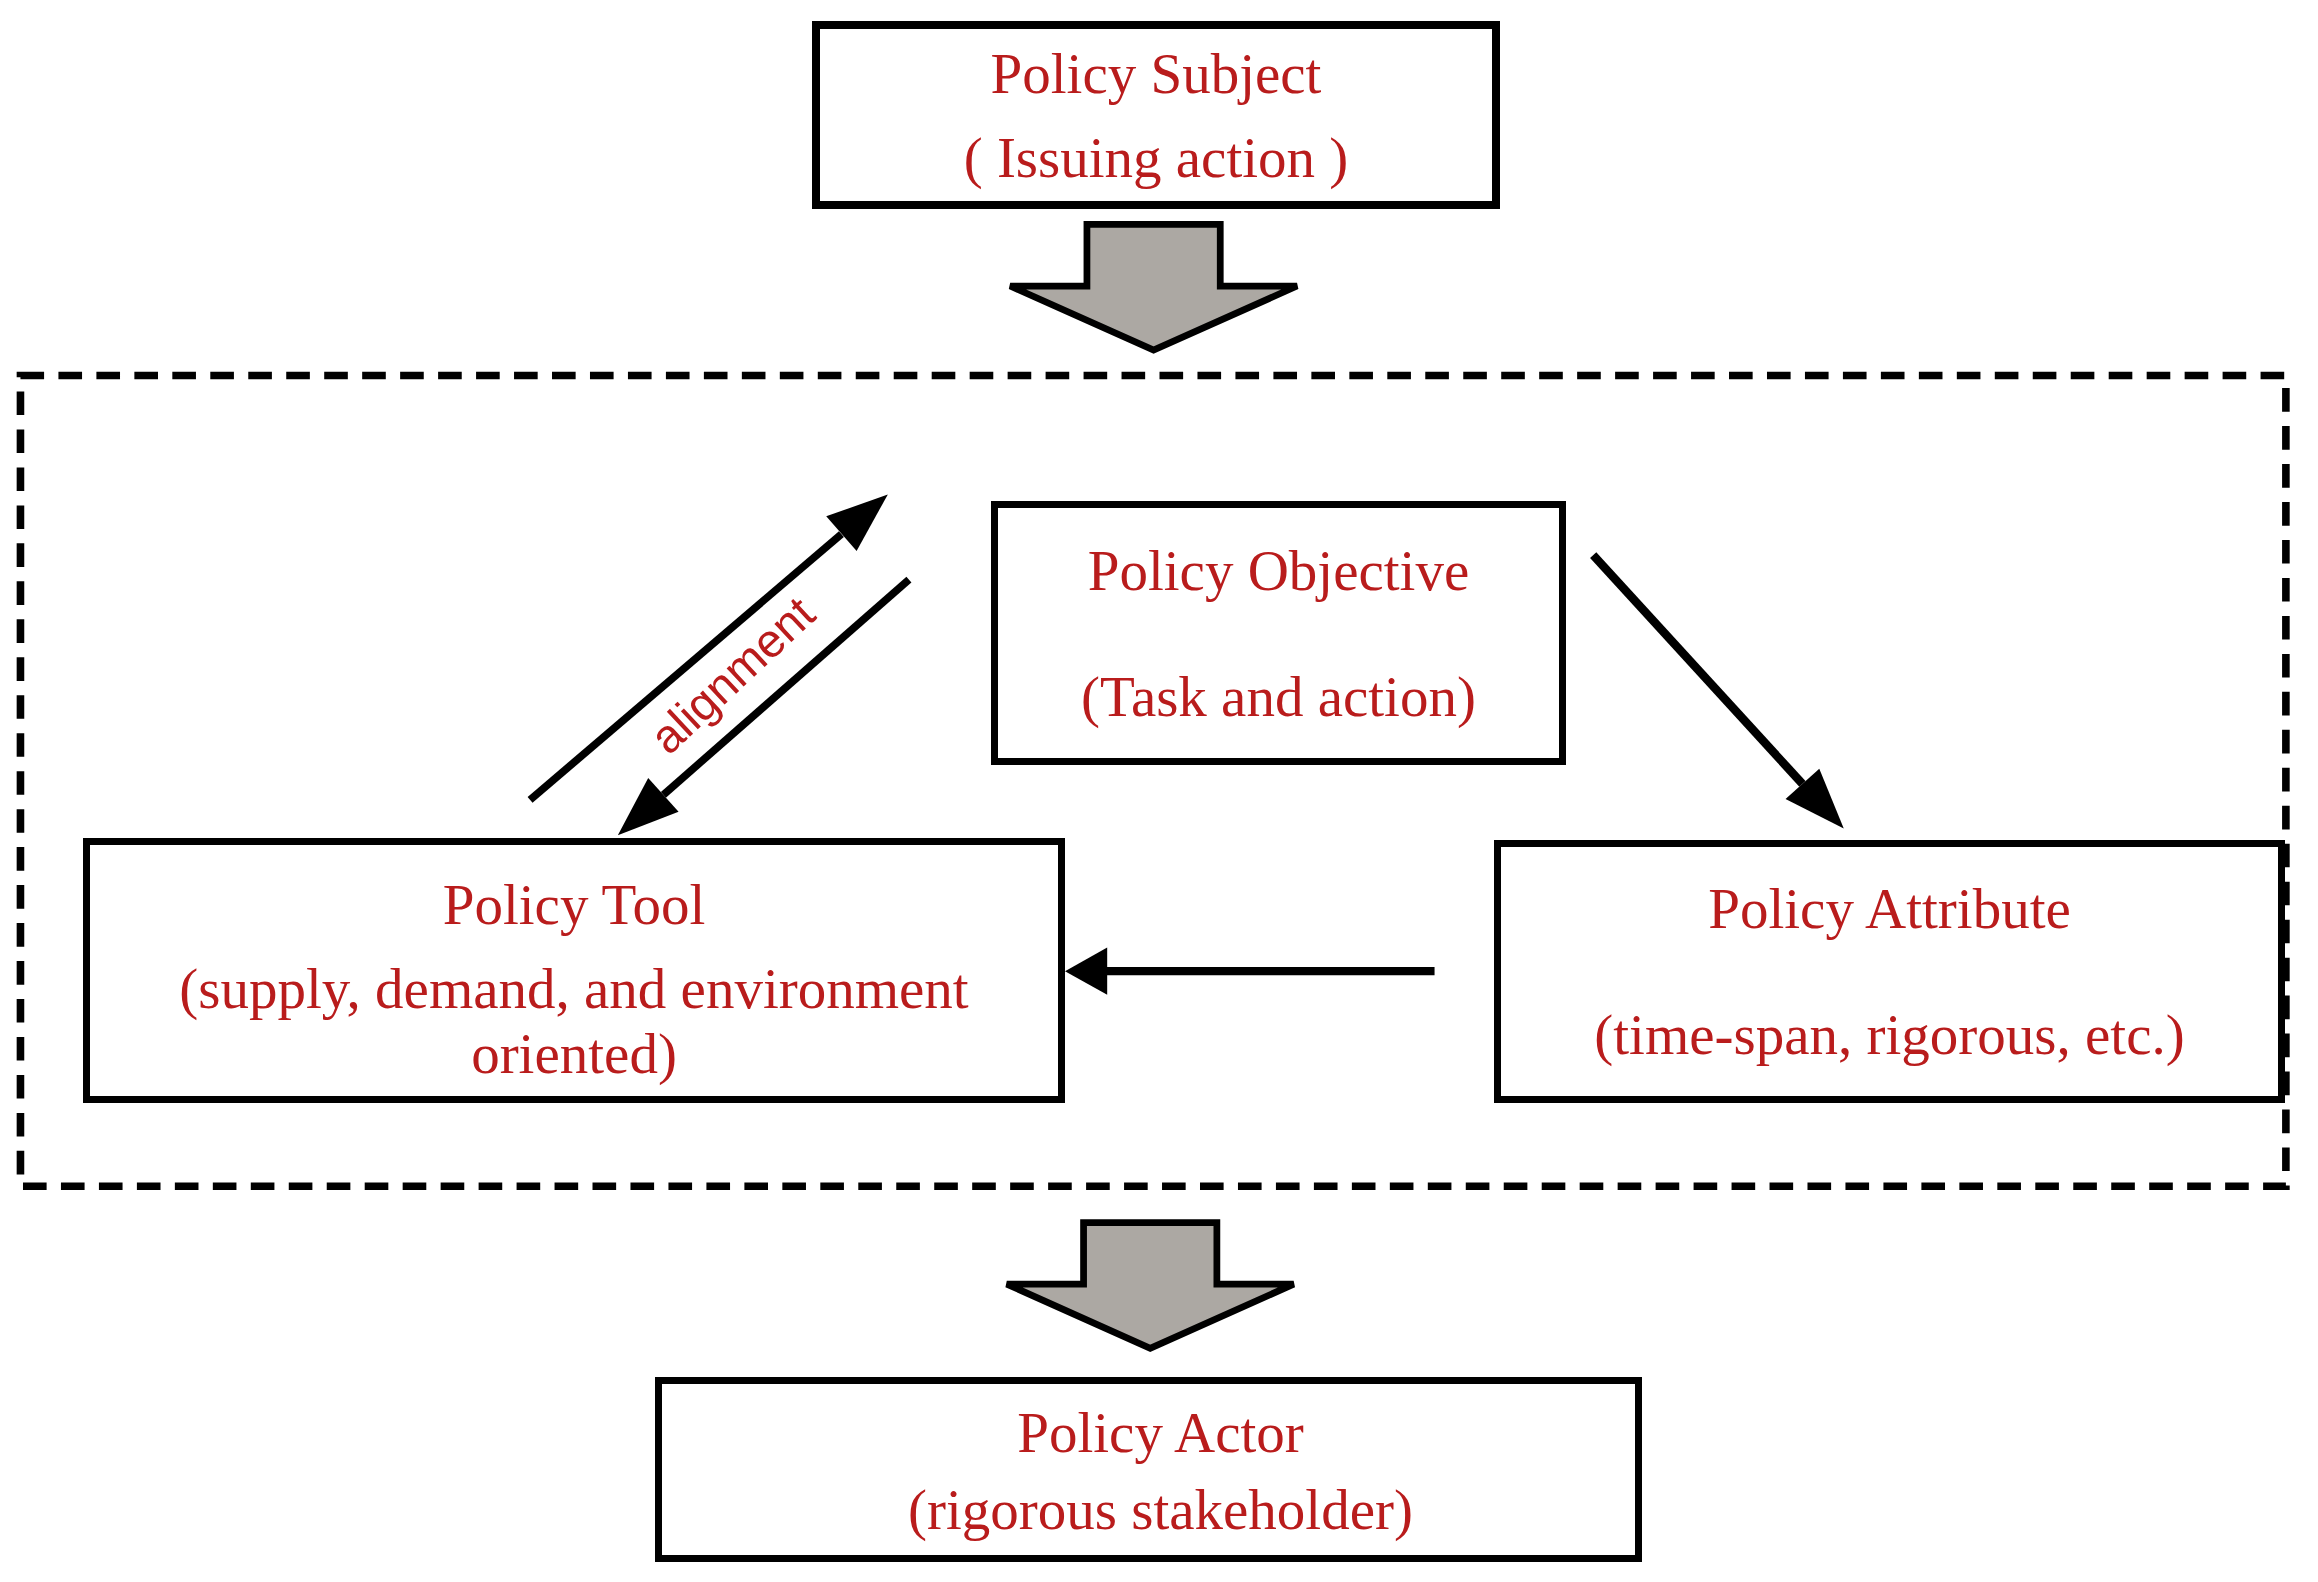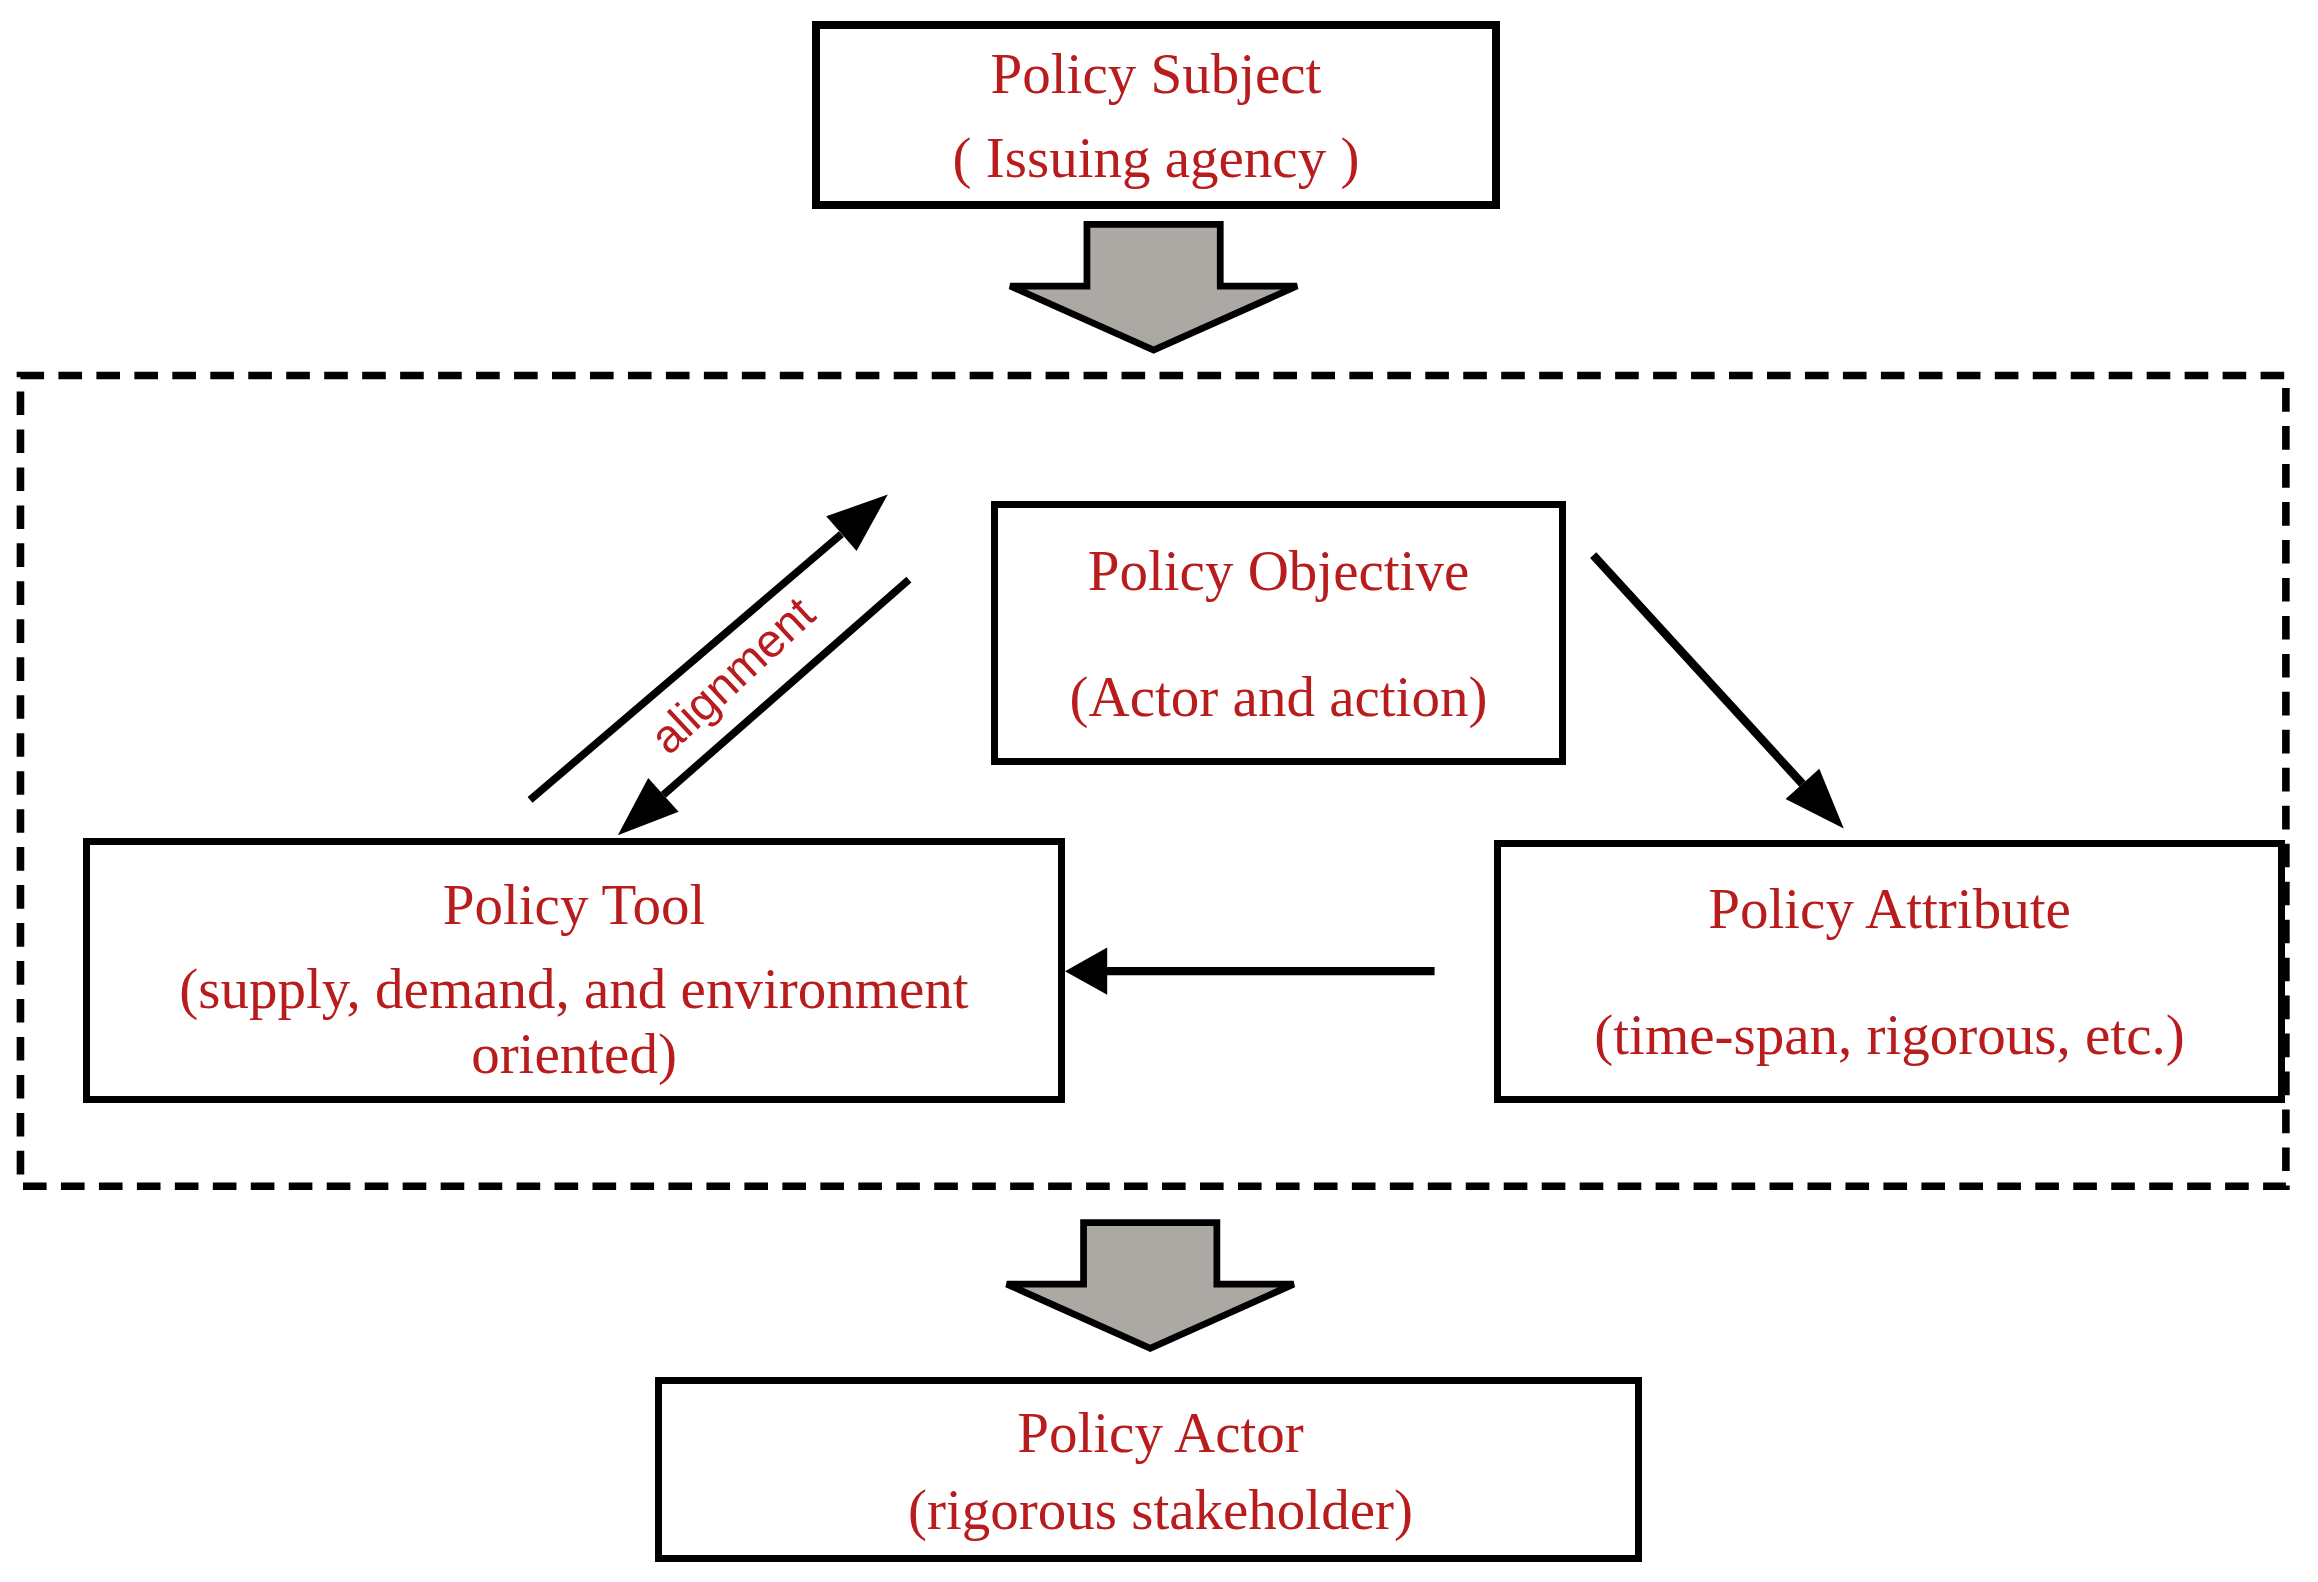--- a/index.html
+++ b/index.html
@@ -71,26 +71,26 @@
     </g>
 
     <g>
       <line x1="1700" y1="1151" x2="1310" y2="1151" stroke="#000000" stroke-width="10"></line>
       <polygon points="1262,1151 1312,1123 1312,1179" fill="#000000"></polygon>
     </g>
   </svg>
 
   <div class="box subject-box">
     <div class="bline title">Policy Subject</div>
-    <div class="bline subtitle">( Issuing agency )</div>
+    <div class="bline subtitle">( Issuing action )</div>
   </div>
 
   <div class="box objective-box">
     <div class="bline title">Policy Objective</div>
-    <div class="bline subtitle">(Actor and action)</div>
+    <div class="bline subtitle">(Task and action)</div>
   </div>
 
   <div class="box tool-box">
     <div class="bline title">Policy Tool</div>
     <div class="bline subline">(supply, demand, and environment</div>
     <div class="bline subline">oriented)</div>
   </div>
 
   <div class="box attribute-box">
     <div class="bline title">Policy Attribute</div>

